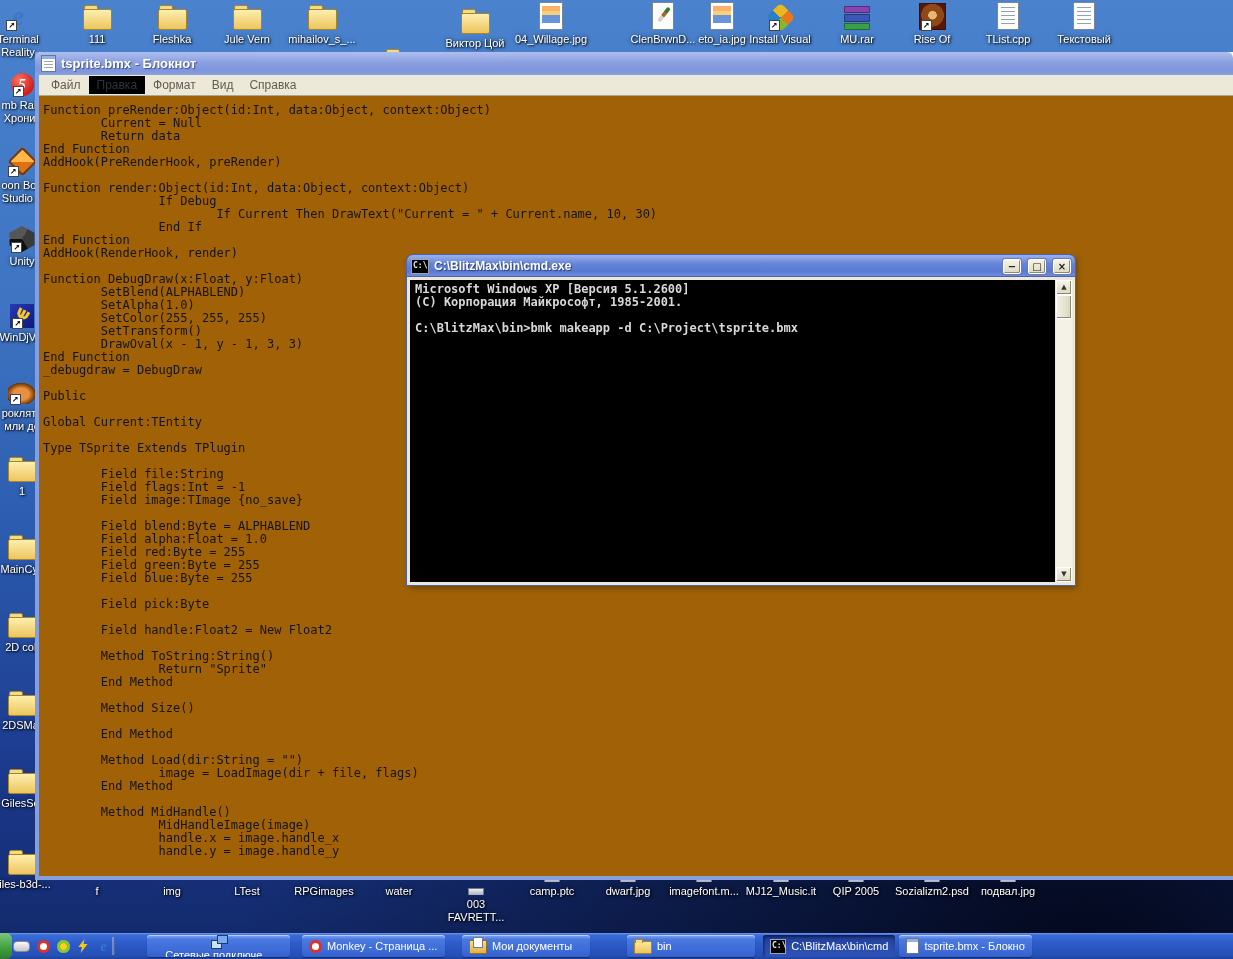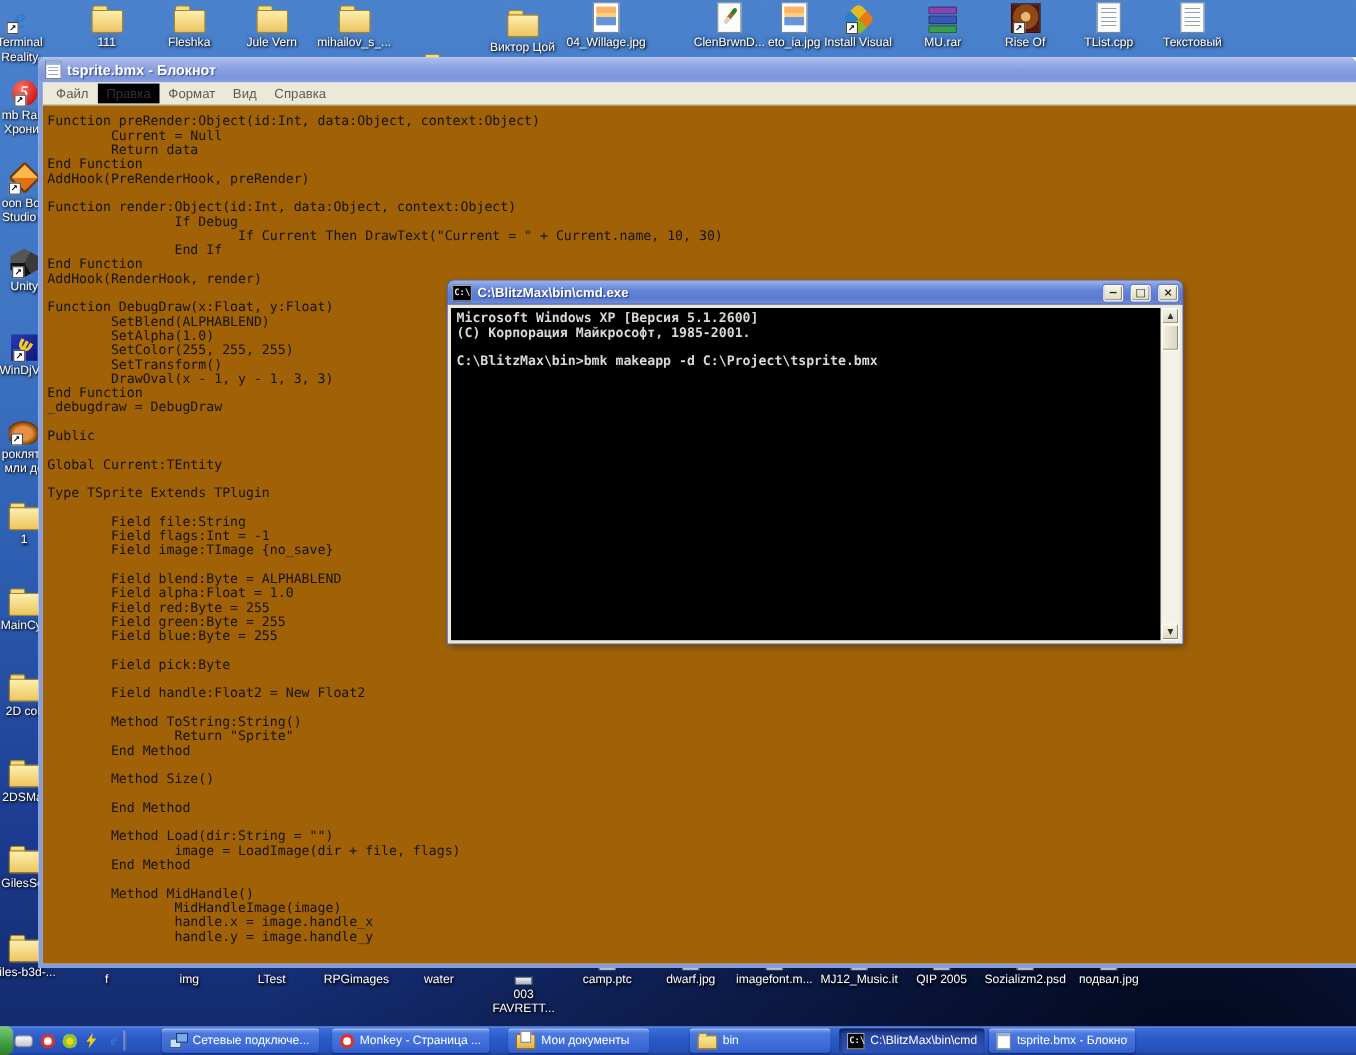--- a/index.html
+++ b/index.html
@@ -535,21 +535,21 @@
         </button>
         <button class="qlb">
           <span class="gwamp"></span>
         </button>
         <button class="qlb">
           <span class="gie" style="width:15px;height:15px;font:bold italic 14px/15px 'Liberation Serif',serif">e</span>
         </button>
       </div>
     <div class="ql-divider"></div>
     <div id="taskbuttons">
-        <button class="task-btn" style="left:147px;width:143px;">
+        <button class="task-btn" style="left:147px;width:143px;flex-direction:column;">
           <span class="gnet">
             <i></i>
             <i></i>
           </span>
           <span class="lbl">Сетевые подключе...</span>
         </button>
         <button class="task-btn" style="left:302px;width:143px;">
           <span class="gopera"></span>
           <span class="lbl">Monkey - Страница ...</span>
         </button>

